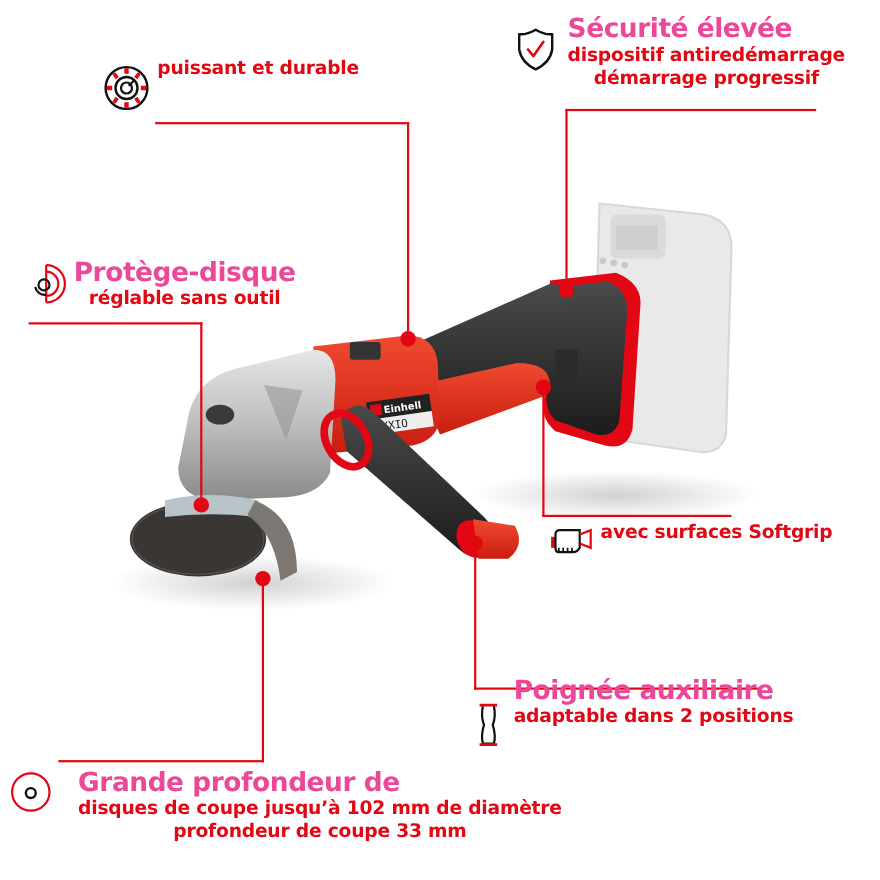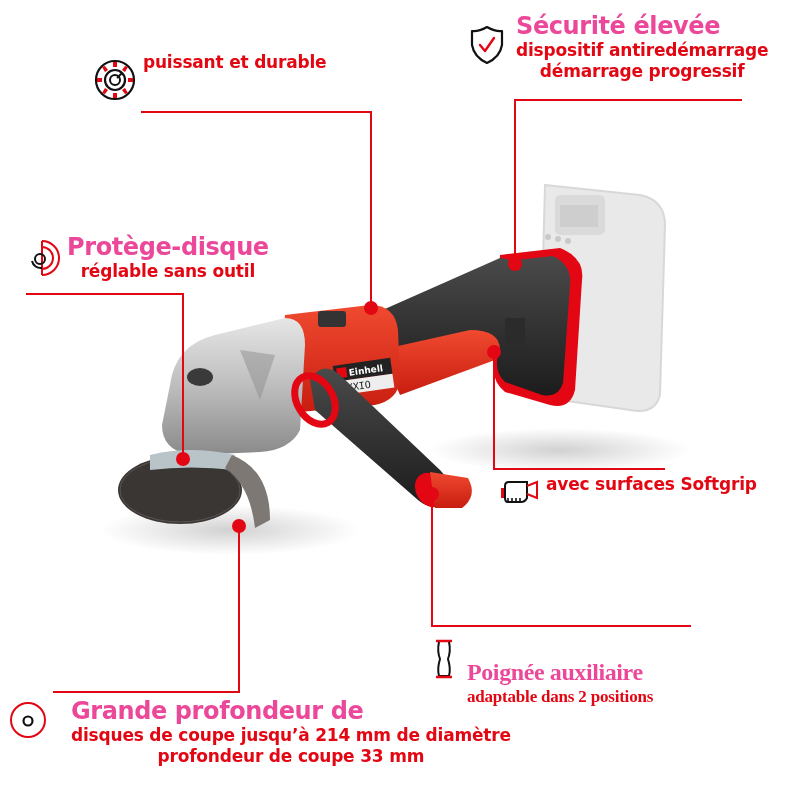--- a/index.html
+++ b/index.html
@@ -157,26 +157,26 @@
 </svg>
 <div class="feat" style="left:546px;top:474px;">
   <div class="sub">avec surfaces Softgrip</div>
 </div>
 
 <svg class="icon" style="left:434px;top:639px" width="20" height="40" viewBox="0 0 20 40">
   <line x1="2" y1="2" x2="18" y2="2" stroke="#e30613" stroke-width="2.5"></line>
   <path d="M5 3 Q3 12 6 20 Q3 30 5 37 L15 37 Q17 30 14 20 Q17 12 15 3" fill="none" stroke="#111" stroke-width="2"></path>
   <line x1="2" y1="38" x2="18" y2="38" stroke="#e30613" stroke-width="2.5"></line>
 </svg>
-<div class="feat" style="left:467px;top:658px;font-family:Liberation Serif, serif;">
+<div class="feat" style="left:467px;top:613px;">
   <div class="title">Poignée auxiliaire</div>
   <div class="sub">adaptable dans 2 positions</div>
 </div>
 
 <svg class="icon" style="left:8px;top:700px" width="40" height="40" viewBox="0 0 40 40">
   <circle cx="20" cy="20" r="17" fill="none" stroke="#e30613" stroke-width="2"></circle>
   <circle cx="20" cy="21" r="4.5" fill="none" stroke="#111" stroke-width="2.2"></circle>
 </svg>
 <div class="feat" style="left:71px;top:697px;">
   <div class="title">Grande profondeur de</div>
-  <div class="sub">disques de coupe jusqu’à 214 mm de diamètre</div>
+  <div class="sub">disques de coupe jusqu’à 102 mm de diamètre</div>
   <div class="sub">profondeur de coupe 33 mm</div>
 </div>
 
 </body></html>

